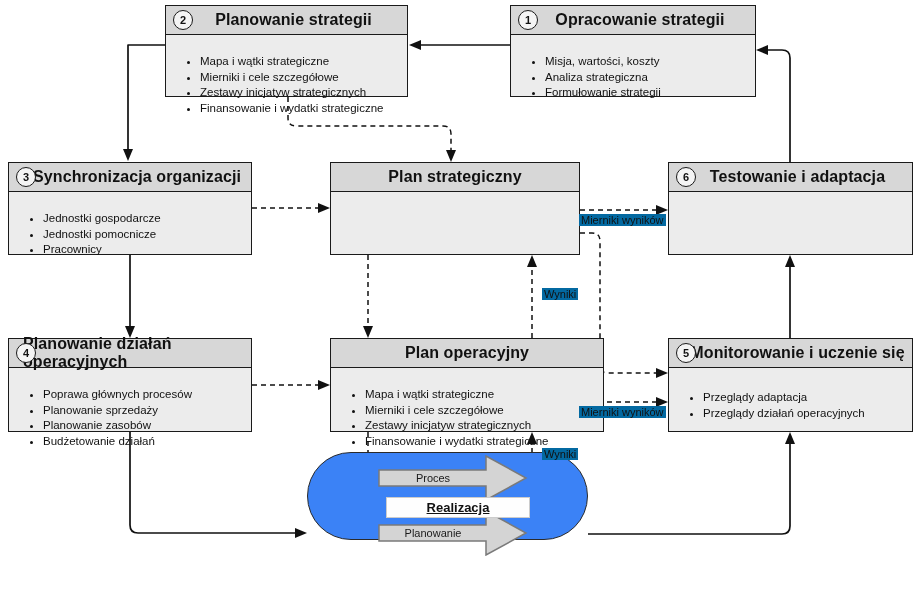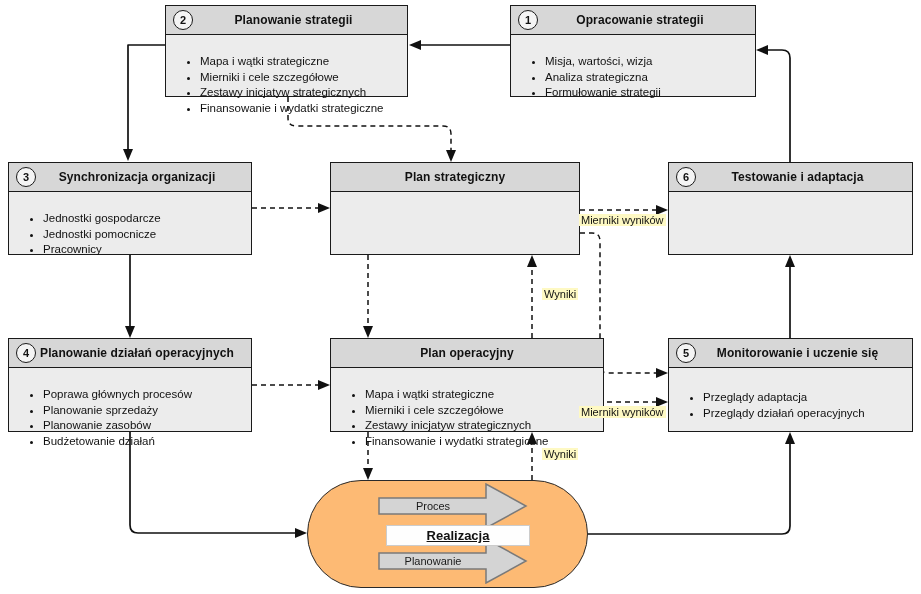--- a/index.html
+++ b/index.html
@@ -9,39 +9,39 @@
   }
   svg.connectors{position:absolute;left:0;top:0;z-index:1;}
   .box{
     position:absolute;background:#ececec;border:1px solid #1a1a1a;
     box-sizing:border-box;z-index:2;
   }
   .box-header{
     position:relative;height:28px;background:#d7d7d7;border-bottom:1px solid #1a1a1a;
     display:flex;align-items:center;justify-content:center;
   }
-  .box-title{font-size:12px;font-weight:bold;letter-spacing:.1px;}
+  .box-title{font-size:16px;font-weight:bold;letter-spacing:.1px;}
   .num-circle{
     position:absolute;left:7px;top:4px;width:18px;height:18px;border:1px solid #1a1a1a;
     border-radius:50%;background:#f4f4f4;font-size:11px;font-weight:bold;
     display:flex;align-items:center;justify-content:center;
   }
   .with-num .box-title{margin-left:14px;}
   ul.box-body{
     margin:0;padding:19px 6px 0 34px;list-style:disc;
   }
   ul.box-body li{font-size:11.5px;line-height:15.5px;}
   ul.box-body.vcenter{padding-top:22px;}
   .edge-label{
-    position:absolute;font-size:11px;color:#111;background:#fef9c3;z-index:3;
+    position:absolute;font-size:11px;color:#111;background:#0369a1;z-index:3;
     white-space:nowrap;padding:0 2px;
   }
   .stadium{
-    position:absolute;left:307px;top:480px;width:281px;height:108px;
-    background:#fdba74;border:1.5px solid #2a2a2a;border-radius:54px;
+    position:absolute;left:307px;top:452px;width:281px;height:88px;
+    background:#3b82f6;border:1.5px solid #2a2a2a;border-radius:54px;
     box-sizing:border-box;z-index:2;
   }
   .big-arrow{position:absolute;width:150px;height:46px;}
   .big-arrow-label{
     position:absolute;left:0;top:15px;width:110px;height:16px;line-height:16px;
     text-align:center;font-size:11px;color:#1a1a1a;z-index:2;
   }
   .exec-label{
     position:absolute;left:78px;top:44px;width:142px;height:19px;line-height:19px;
     background:#fefefe;border:1px solid #cccccc;text-align:center;
@@ -111,21 +111,21 @@
       <li>Finansowanie i wydatki strategiczne</li>
     </ul>
   </div>
 
   <div class="box" style="left:510px;top:5px;width:246px;height:92px">
     <div class="box-header with-num">
       <span class="num-circle">1</span>
       <span class="box-title">Opracowanie strategii</span>
     </div>
     <ul class="box-body">
-      <li>Misja, wartości, wizja</li>
+      <li>Misja, wartości, koszty</li>
       <li>Analiza strategiczna</li>
       <li>Formułowanie strategii</li>
     </ul>
   </div>
 
   <div class="box" style="left:8px;top:162px;width:244px;height:93px">
     <div class="box-header with-num">
       <span class="num-circle">3</span>
       <span class="box-title">Synchronizacja organizacji</span>
     </div>

